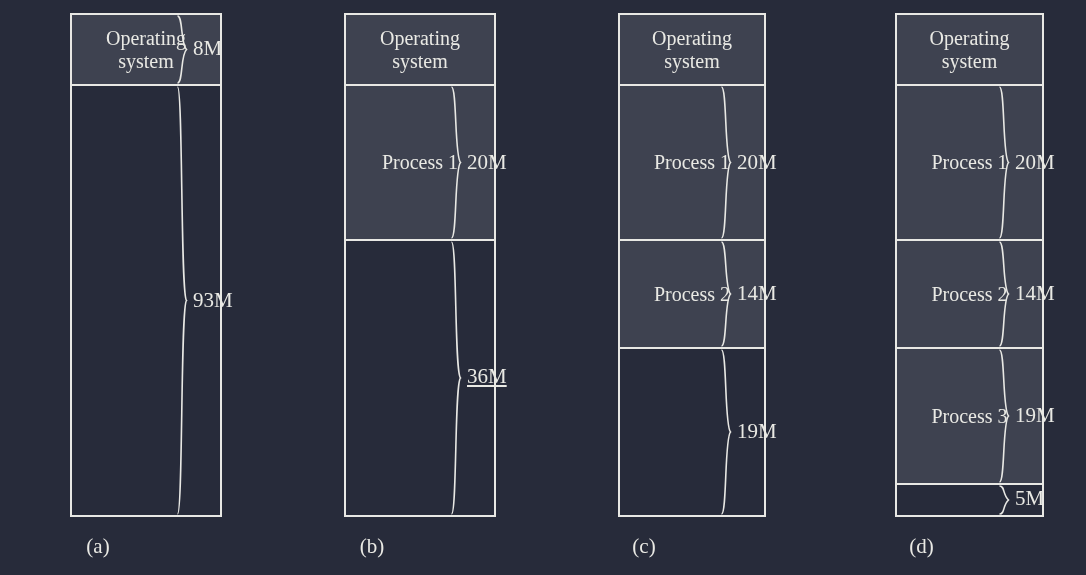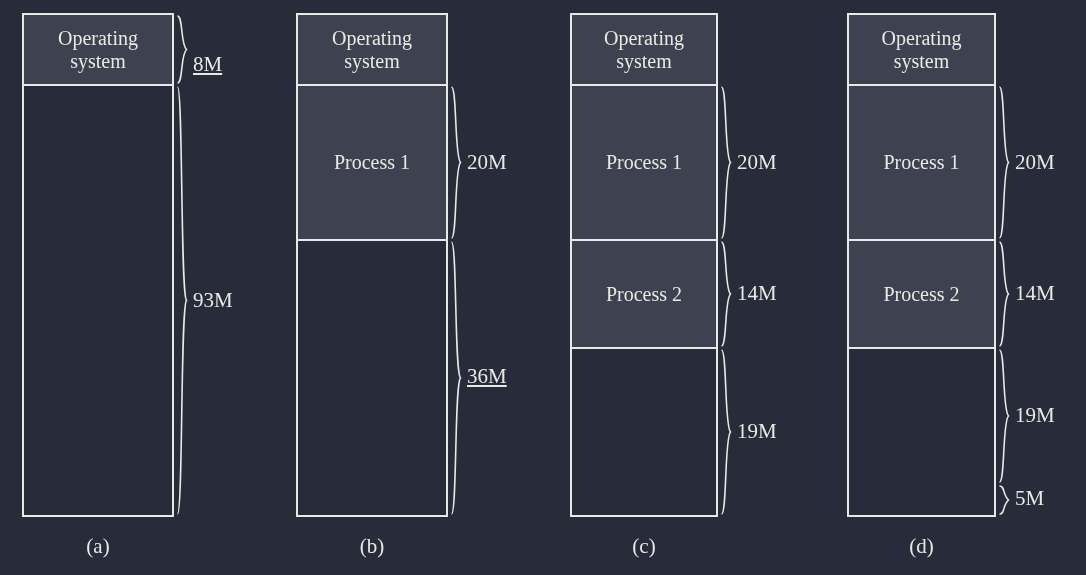--- a/index.html
+++ b/index.html
@@ -10,20 +10,21 @@
     color:#e9e9e4;
     overflow:hidden;
     position:relative;
   }
   .panel{ position:absolute; top:0; height:575px; }
   .mem-box{
     position:absolute;
     border:2px solid #e8e8e4;
     box-sizing:border-box;
     background:#272b3a;
+    margin-left:48px;
   }
   .seg{
     position:absolute;
     left:0; right:0;
     box-sizing:border-box;
     display:flex;
     align-items:center;
     justify-content:center;
     text-align:center;
     line-height:1.12;
@@ -62,21 +63,21 @@
     <div class="seg filled b-bottom" style="top:0; height:71px;">Operating
 system</div>
     <div class="seg hole" style="top:71px; height:429px;"></div>
   </div>
 
   <div class="brace" style="left:176px; top:15px; height:69px;">
     <svg viewBox="0 0 13 69" preserveAspectRatio="none">
       <path d="M1.5,1 C7,1 4.5,29 10.5,34.5 C4.5,40 7,68 1.5,68" fill="none" stroke="#e8e8e4" stroke-width="1.6" vector-effect="non-scaling-stroke"></path>
     </svg>
   </div>
-  <div class="size-label" style="left:193px; top:52px;text-decoration:underline;">8M</div>
+  <div class="size-label" style="left:193px; top:36px;">8M</div>
 
   <div class="brace" style="left:176px; top:86px; height:429px;">
     <svg viewBox="0 0 13 429" preserveAspectRatio="none">
       <path d="M1.5,1 C7,1 4.5,209 10.5,214.5 C4.5,220 7,428 1.5,428" fill="none" stroke="#e8e8e4" stroke-width="1.6" vector-effect="non-scaling-stroke"></path>
     </svg>
   </div>
   <div class="size-label" style="left:193px; top:288px;">93M</div>
 
   <div class="panel-label" style="left:22px; top:534px; width:152px;">(a)</div>
 </div>
@@ -138,20 +139,21 @@
 
   <div class="panel-label" style="left:570px; top:534px; width:148px;">(c)</div>
 </div>
 
 <div class="panel">
   <div class="mem-box" style="left:847px; top:13px; width:149px; height:504px;">
     <div class="seg filled b-bottom" style="top:0; height:71px;">Operating
 system</div>
     <div class="seg filled b-bottom" style="top:71px; height:155px;">Process 1</div>
     <div class="seg filled b-bottom" style="top:226px; height:108px;">Process 2</div>
+    <div class="seg filled b-bottom" style="top:334px; height:136px;">Process 3</div>
     <div class="seg hole" style="top:470px; height:30px;"></div>
   </div>
 
   <div class="brace" style="left:998px; top:86px; height:153px;">
     <svg viewBox="0 0 13 153" preserveAspectRatio="none">
       <path d="M1.5,1 C7,1 4.5,71 10.5,76.5 C4.5,82 7,152 1.5,152" fill="none" stroke="#e8e8e4" stroke-width="1.6" vector-effect="non-scaling-stroke"></path>
     </svg>
   </div>
   <div class="size-label" style="left:1015px; top:150px;">20M</div>
 

